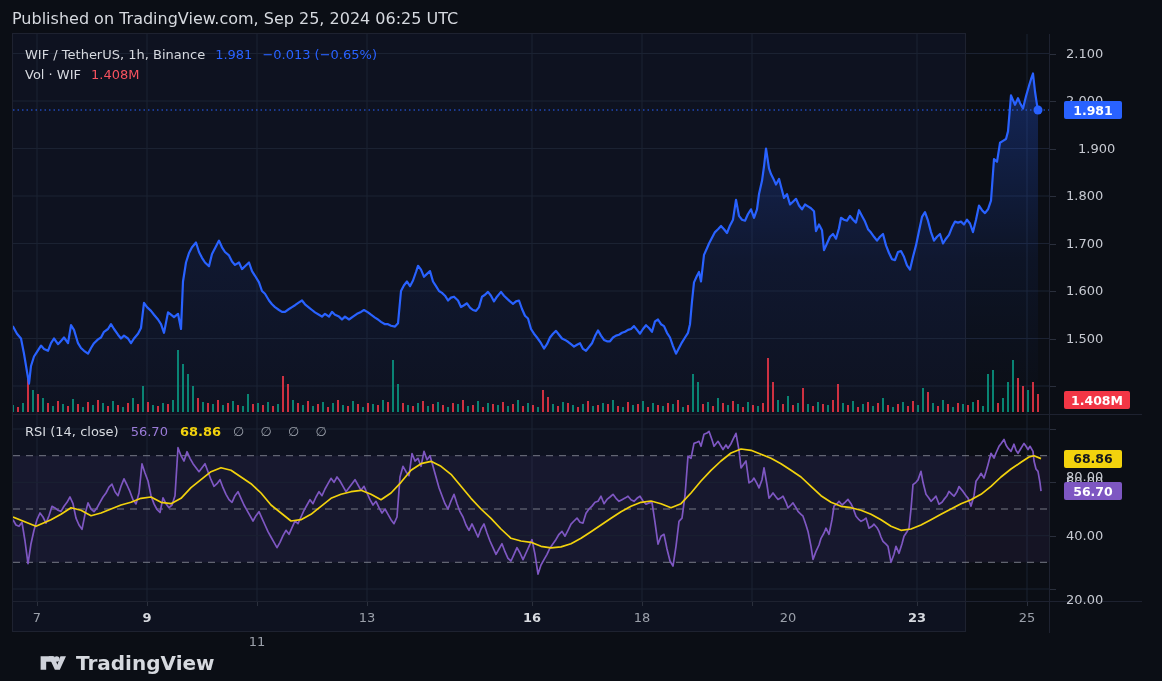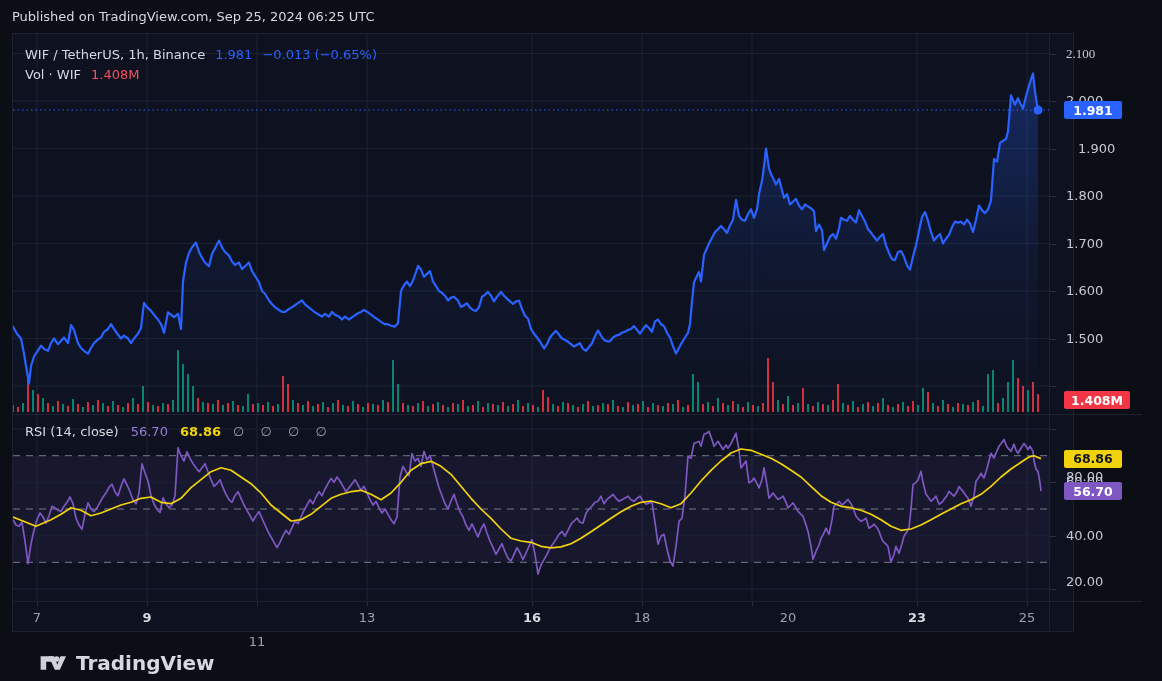--- a/index.html
+++ b/index.html
@@ -6,22 +6,22 @@
     --bg-outer:#0b0e15; --bg-chart:#0e1220; --frame-border:#1e2230;
     --grid:#1b2232; --grid-strong:#2a2f3c;
     --text-bright:#d6d9df; --text-dim:#9ba0aa;
     --accent-blue:#2962ff; --red:#f23645; --red-text:#f7525f;
     --green:#089981; --rsi-purple:#7e57c2; --purple-text:#9b7bd8;
     --rsi-yellow:#f2d20d; --level-dash:#8f939e; --axis-text:#c6c9d1; --time-text:#9ba0aa;
   }
   *{margin:0;padding:0;box-sizing:border-box}
   html,body{width:1162px;height:681px;overflow:hidden}
   body{background:var(--bg-outer);font-family:"DejaVu Sans","Liberation Sans",sans-serif;position:relative}
-  #published{position:absolute;left:12px;top:9px;font-size:13px;color:var(--text-bright)}
-  #frame{position:absolute;left:12px;top:33px;width:1062px;height:599px;background:var(--bg-chart);border:1px solid var(--frame-border)}
+  #published{position:absolute;left:12px;top:9px;font-size:16px;color:var(--text-bright)}
+  #frame{position:absolute;left:12px;top:33px;width:954px;height:599px;background:var(--bg-chart);border:1px solid var(--frame-border)}
   .pane-svg{position:absolute;left:0;display:block}
   #price-svg{top:0}
   #rsi-svg{top:381px}
   .h-sep{position:absolute;left:0;width:1129px;height:1px;background:var(--frame-border)}
   #sep1{top:380px} #sep2{top:567px}
   #right-axis{position:absolute;left:1036px;top:0;width:92px;height:599px;border-left:1px solid var(--frame-border)}
   .axis-label{position:absolute;left:16px;font-size:13px;line-height:16px;color:var(--axis-text);z-index:1;white-space:nowrap}
   .axis-tick{position:absolute;left:0;width:6px;height:1px;background:var(--grid-strong)}
   .badge{position:absolute;left:14px;width:58px;height:18px;border-radius:2px;color:#fff;
     font-size:12.5px;font-weight:700;display:flex;align-items:center;justify-content:center;z-index:2}
@@ -352,21 +352,21 @@
       <div class="time-tick" style="left: 904px;"></div>
       <div class="time-label" style="left: 1014px;">25</div>
       <div class="time-tick" style="left: 1014px;"></div>
     </div>
 
   <div id="right-axis">
     <div class="badge" id="price-badge" style="top: 67.025px;">1.981</div>
     <div class="badge" id="volume-badge" style="top: 357px;">1.408M</div>
     <div class="badge" id="rsi-ma-badge" style="top: 415.707px;">68.86</div>
     <div class="badge" id="rsi-badge" style="top: 448.133px;">56.70</div>
-  <div class="axis-label" style="top: 11.5px; font-family: Liberation Serif, serif;">2.100</div>
+  <div class="axis-label" style="top: 11.5px;">2.100</div>
       <div class="axis-tick" style="top: 19.5px;"></div>
       <div class="axis-label" style="top: 59px;">2.000</div>
       <div class="axis-tick" style="top: 67px;"></div>
       <div class="axis-label" style="top: 106.5px; margin-left: 12px;">1.900</div>
       <div class="axis-tick" style="top: 114.5px;"></div>
       <div class="axis-label" style="top: 154px;">1.800</div>
       <div class="axis-tick" style="top: 162px;"></div>
       <div class="axis-label" style="top: 201.5px;">1.700</div>
       <div class="axis-tick" style="top: 209.5px;"></div>
       <div class="axis-label" style="top: 249px;">1.600</div>
@@ -374,21 +374,21 @@
       <div class="axis-label" style="top: 296.5px;">1.500</div>
       <div class="axis-tick" style="top: 304.5px;"></div>
       <div class="axis-label" style="top: 356px;">1.400</div>
       <div class="axis-tick" style="top: 352px;"></div>
       <div class="axis-label" style="top: 387px; margin-top: 48px;">80.00</div>
       <div class="axis-tick" style="top: 395px;"></div>
       <div class="axis-label" style="top: 440.333px;">60.00</div>
       <div class="axis-tick" style="top: 448.333px;"></div>
       <div class="axis-label" style="top: 493.667px;">40.00</div>
       <div class="axis-tick" style="top: 501.667px;"></div>
-      <div class="axis-label" style="top: 540px;">20.00</div>
+      <div class="axis-label" style="top: 558px;">20.00</div>
       <div class="axis-tick" style="top: 555px;"></div>
     </div>
 </div>
 
 <div id="footer">
   <svg width="26" height="22" viewBox="0 0 42 24">
     <path d="M1 1 h20 v9 h-11 v13 h-9 z" fill="#cfd2da"></path>
     <path d="M23 1 h9 l5 14 5 -14 h9 l-10 22 h-8 z" fill="#cfd2da" transform="translate(-9,0)"></path>
     <circle cx="27" cy="5.5" r="4.5" fill="#cfd2da"></circle>
   </svg>

